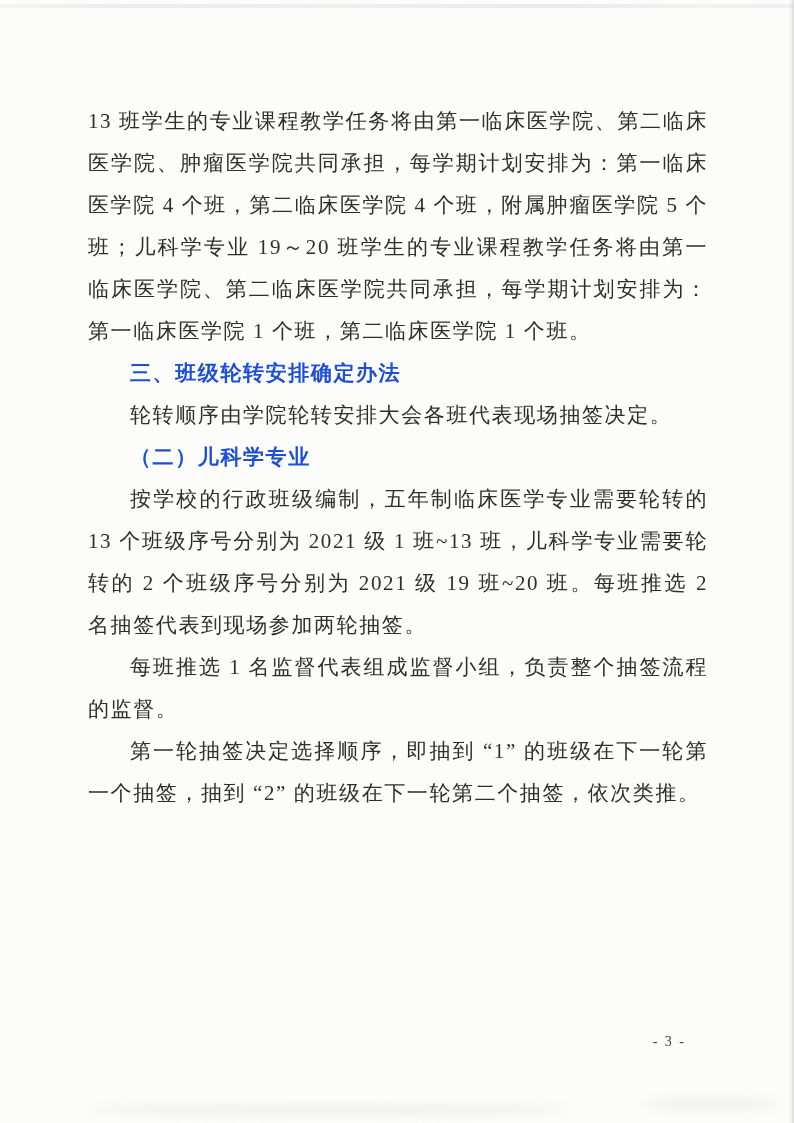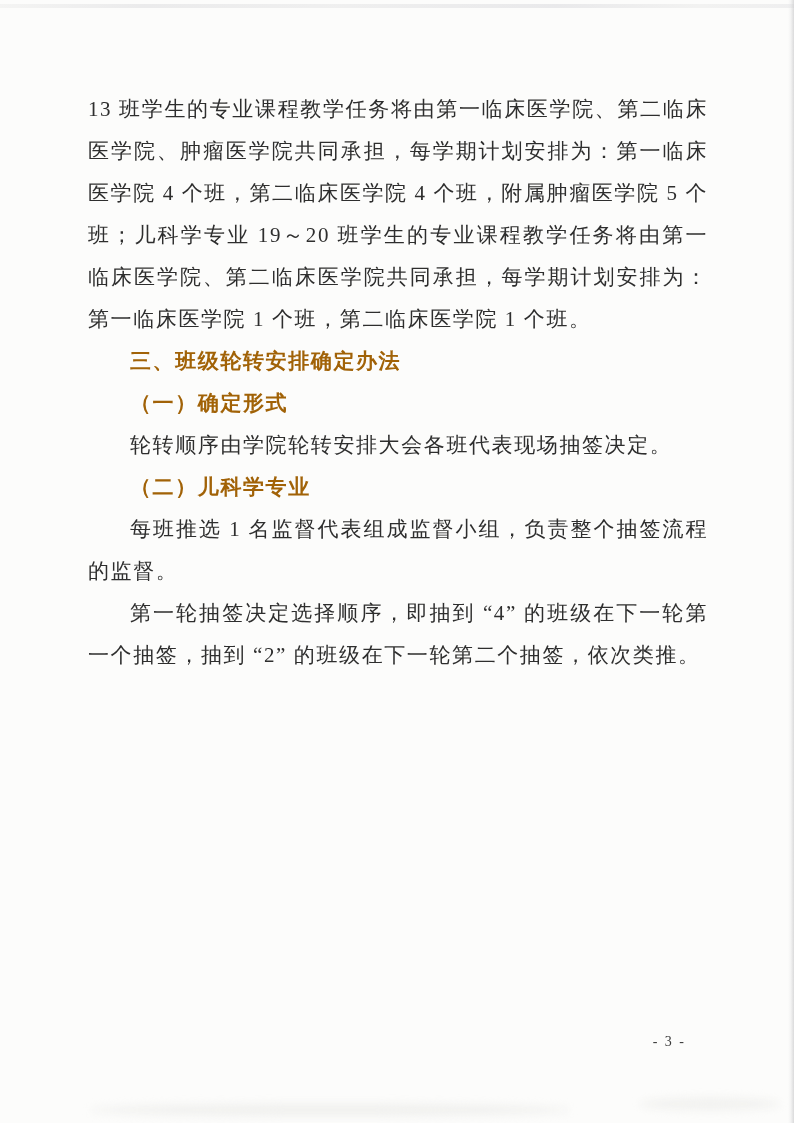--- a/index.html
+++ b/index.html
@@ -51,41 +51,41 @@
     width: 140px;
     height: 12px;
     background: #f1f1ef;
     border-radius: 50%;
     filter: blur(4px);
   }
   
   .content {
     position: absolute;
     left: 88px;
-    top: 88px;
+    top: 100px;
     width: 620px;
     font-size: 21px;
     line-height: 42px;
     letter-spacing: 1.6px;
     color: #2e2e2e;
     text-align: justify;
     text-justify: inter-ideograph;
   }
   .content p {
     margin: 0;
     padding: 0;
   }
   .body-indent {
     text-indent: 2em;
   }
   .heading-1, .heading-2 {
     font-weight: bold;
     text-indent: 2em;
     text-align: left;
-    color: #a16207;
+    color: #1d4ed8;
   }
   .page-number {
     position: absolute;
     top: 1034px;
     right: 108px;
     font-size: 14px;
     letter-spacing: 2px;
     color: #3a3a3a;
   }
 </style>
@@ -95,22 +95,22 @@
 <div class="page">
 
   <div class="scan-top-line"></div>
   <div class="scan-right-shadow"></div>
   <div class="scan-smudge-bottom-left"></div>
   <div class="scan-smudge-bottom-right"></div>
 
   <div class="content">
     <p class="body-noindent">13 班学生的专业课程教学任务将由第一临床医学院、第二临床医学院、肿瘤医学院共同承担，每学期计划安排为：第一临床医学院 4 个班，第二临床医学院 4 个班，附属肿瘤医学院 5 个班；儿科学专业 19～20 班学生的专业课程教学任务将由第一临床医学院、第二临床医学院共同承担，每学期计划安排为：第一临床医学院 1 个班，第二临床医学院 1 个班。</p>
     <p class="heading-1">三、班级轮转安排确定办法</p>
-    <p class="heading-2">（一）确定形式</p>
     <p class="body-indent">轮转顺序由学院轮转安排大会各班代表现场抽签决定。</p>
     <p class="heading-2">（二）儿科学专业</p>
+    <p class="body-indent">按学校的行政班级编制，五年制临床医学专业需要轮转的 13 个班级序号分别为 2021 级 1 班~13 班，儿科学专业需要轮转的 2 个班级序号分别为 2021 级 19 班~20 班。每班推选 2 名抽签代表到现场参加两轮抽签。</p>
     <p class="body-indent">每班推选 1 名监督代表组成监督小组，负责整个抽签流程的监督。</p>
-    <p class="body-indent">第一轮抽签决定选择顺序，即抽到 “4” 的班级在下一轮第一个抽签，抽到 “2” 的班级在下一轮第二个抽签，依次类推。</p>
+    <p class="body-indent">第一轮抽签决定选择顺序，即抽到 “1” 的班级在下一轮第一个抽签，抽到 “2” 的班级在下一轮第二个抽签，依次类推。</p>
   </div>
 
   <div class="page-number">- 3 -</div>
 
 </div>
 
 </body></html>

